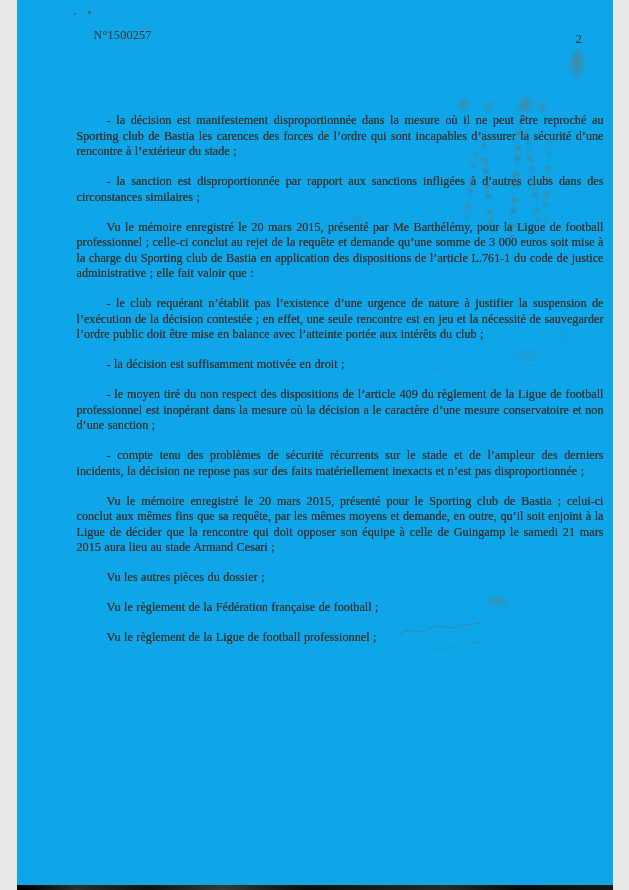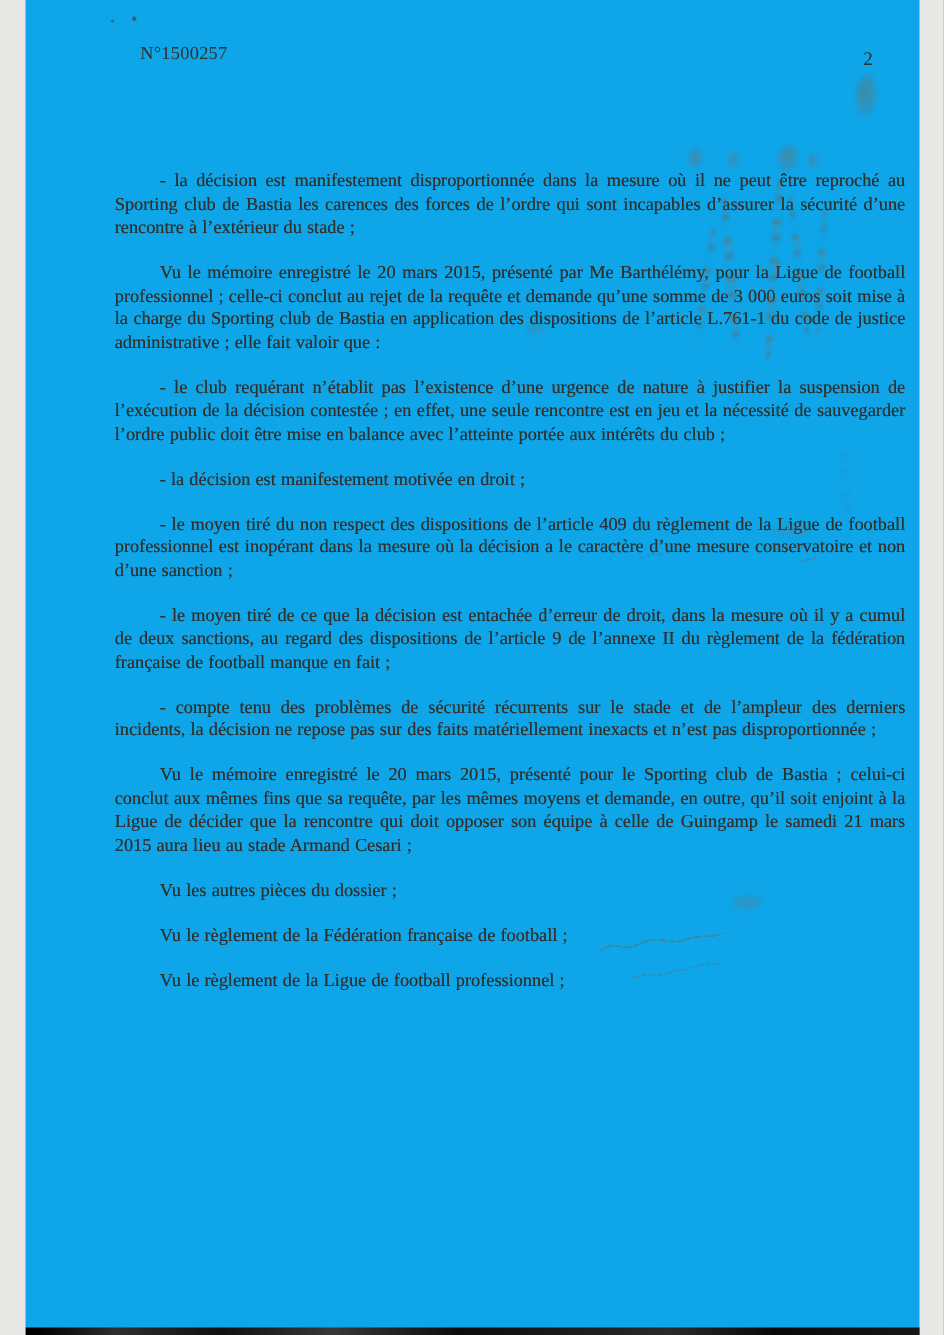--- a/index.html
+++ b/index.html
@@ -131,25 +131,25 @@
 <div class="page">
 
   <div class="case-number">N°1500257</div>
   <div class="page-number">2</div>
 
   <div class="speck speck-a"></div>
   <div class="speck speck-b"></div>
 
   <div class="doc-body">
     <p>- la décision est manifestement disproportionnée dans la mesure où il ne peut être reproché au Sporting club de Bastia les carences des forces de l’ordre qui sont incapables d’assurer la sécurité d’une rencontre à l’extérieur du stade ;</p>
+    <p>- la sanction est disproportionnée par rapport aux sanctions infligées à d’autres clubs dans des circonstances similaires ;</p>
     <p>Vu le mémoire enregistré le 20 mars 2015, présenté par Me Barthélémy, pour la Ligue de football professionnel ; celle-ci conclut au rejet de la requête et demande qu’une somme de 3 000 euros soit mise à la charge du Sporting club de Bastia en application des dispositions de l’article L.761-1 du code de justice administrative ; elle fait valoir que :</p>
     <p>- le club requérant n’établit pas l’existence d’une urgence de nature à justifier la suspension de l’exécution de la décision contestée ; en effet, une seule rencontre est en jeu et la nécessité de sauvegarder l’ordre public doit être mise en balance avec l’atteinte portée aux intérêts du club ;</p>
-    <p>- la décision est manifestement motivée en droit ;</p>
+    <p>- la décision est suffisamment motivée en droit ;</p>
     <p>- le moyen tiré du non respect des dispositions de l’article 409 du règlement de la Ligue de football professionnel est inopérant dans la mesure où la décision a le caractère d’une mesure conservatoire et non d’une sanction ;</p>
-    <p>- le moyen tiré de ce que la décision est entachée d’erreur de droit, dans la mesure où il y a cumul de deux sanctions, au regard des dispositions de l’article 9 de l’annexe II du règlement de la fédération française de football manque en fait ;</p>
     <p>- compte tenu des problèmes de sécurité récurrents sur le stade et de l’ampleur des derniers incidents, la décision ne repose pas sur des faits matériellement inexacts et n’est pas disproportionnée ;</p>
     <p>Vu le mémoire enregistré le 20 mars 2015, présenté pour le Sporting club de Bastia ; celui-ci conclut aux mêmes fins que sa requête, par les mêmes moyens et demande, en outre, qu’il soit enjoint à la Ligue de décider que la rencontre qui doit opposer son équipe à celle de Guingamp le samedi 21 mars 2015 aura lieu au stade Armand Cesari ;</p>
     <p>Vu les autres pièces du dossier ;</p>
     <p>Vu le règlement de la Fédération française de football ;</p>
     <p>Vu le règlement de la Ligue de football professionnel ;</p>
   </div>
 
   <div class="stain stain-blob st1"></div>
   <div class="stain stain-blob st2"></div>
   <div class="stain stain-blob st3"></div>

